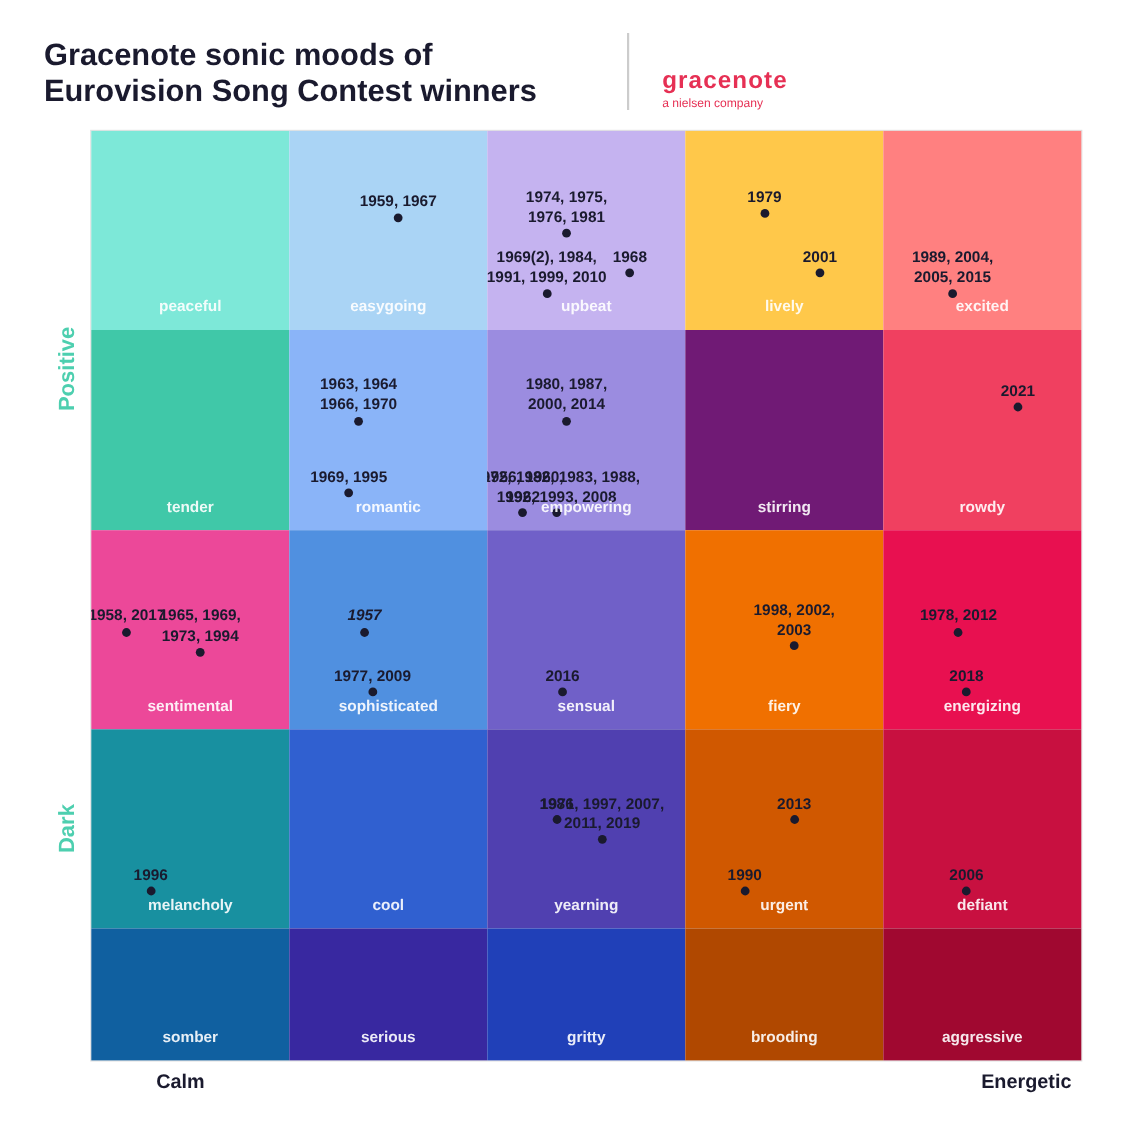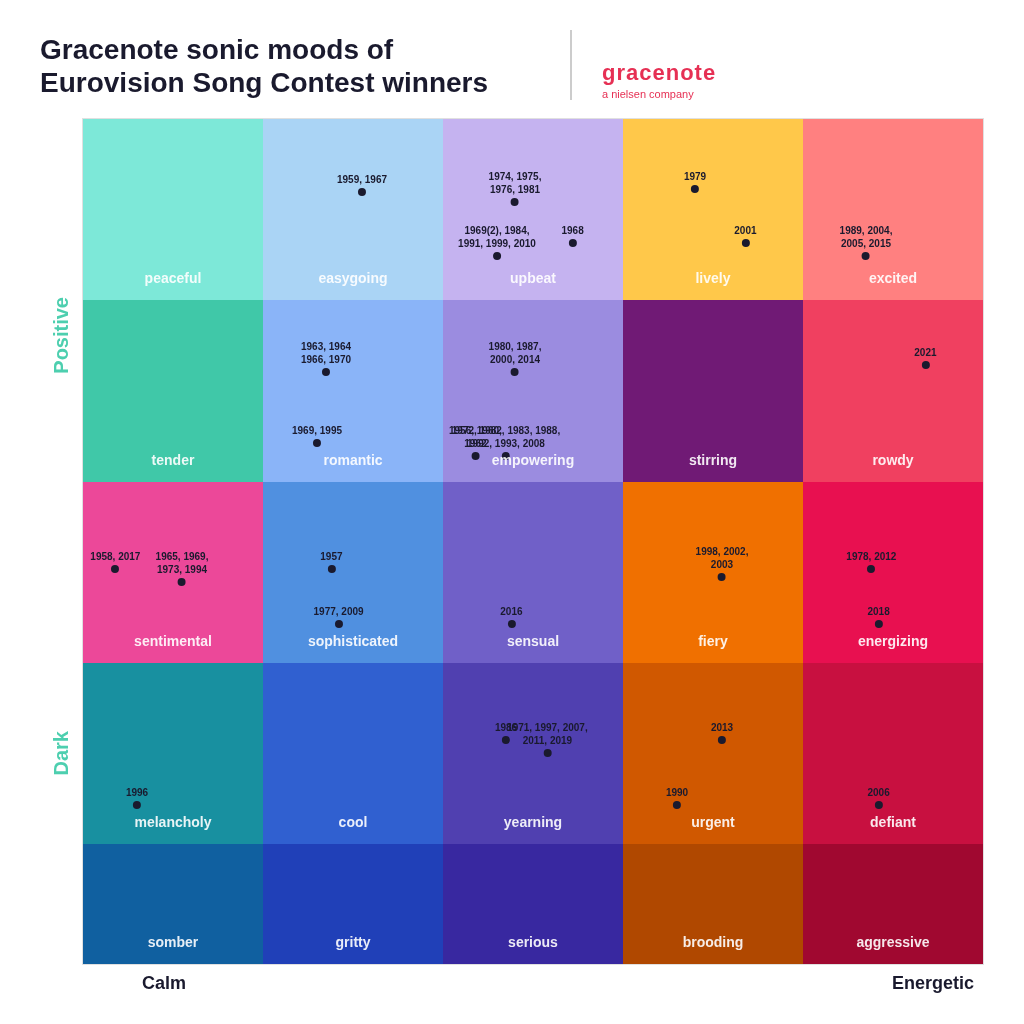--- a/index.html
+++ b/index.html
@@ -86,21 +86,21 @@
       left: 0; right: 0;
       pointer-events: none;
     }
     .years-dot {
       position: absolute;
       display: flex;
       flex-direction: column;
       align-items: center;
     }
     .years-text {
-      font-size: 10px;
+      font-size: 14px;
       color: #1a1a2e;
       text-align: center;
       line-height: 1.3;
       font-weight: 600;
     }
     .dot {
       width: 8px;
       height: 8px;
       background: #1a1a2e;
       border-radius: 50%;
@@ -291,21 +291,21 @@
             </div>
             <div class="years-dot" style="top: 38%; left: 55%; transform: translateX(-50%); position: absolute;">
               <div class="years-text" style="white-space: pre;">1965, 1969,
 1973, 1994</div>
               <div class="dot"></div>
             </div>
             <div class="cell-label">sentimental</div>
           </div>
           <div class="cell c-sophisticated">
             <div class="years-dot" style="top: 38%; left: 38%; transform: translateX(-50%); position: absolute;">
-              <div class="years-text" style="white-space: pre;">1957</div>
+              <div class="years-text" style="white-space: pre; font-style: italic;">1957</div>
               <div class="dot"></div>
             </div>
             <div class="years-dot" style="top: 68%; left: 42%; transform: translateX(-50%); position: absolute;">
               <div class="years-text" style="white-space: pre;">1977, 2009</div>
               <div class="dot"></div>
             </div>
             <div class="cell-label">sophisticated</div>
           </div>
           <div class="cell c-sensual">
             <div class="years-dot" style="top: 68%; left: 38%; transform: translateX(-50%); position: absolute;">
@@ -369,25 +369,25 @@
           <div class="cell c-defiant">
             <div class="years-dot" style="top: 68%; left: 42%; transform: translateX(-50%); position: absolute;">
               <div class="years-text" style="white-space: pre;">2006</div>
               <div class="dot"></div>
             </div>
             <div class="cell-label">defiant</div>
           </div>
           <div class="cell c-somber">
             <div class="cell-label">somber</div>
           </div>
+          <div class="cell c-serious">
+            <div class="cell-label">serious</div>
+          </div>
           <div class="cell c-gritty">
             <div class="cell-label">gritty</div>
-          </div>
-          <div class="cell c-serious">
-            <div class="cell-label">serious</div>
           </div>
           <div class="cell c-brooding">
             <div class="cell-label">brooding</div>
           </div>
           <div class="cell c-aggressive">
             <div class="cell-label">aggressive</div>
           </div>
         </div>
       <div class="x-labels">
         <div class="x-label calm">Calm</div>

